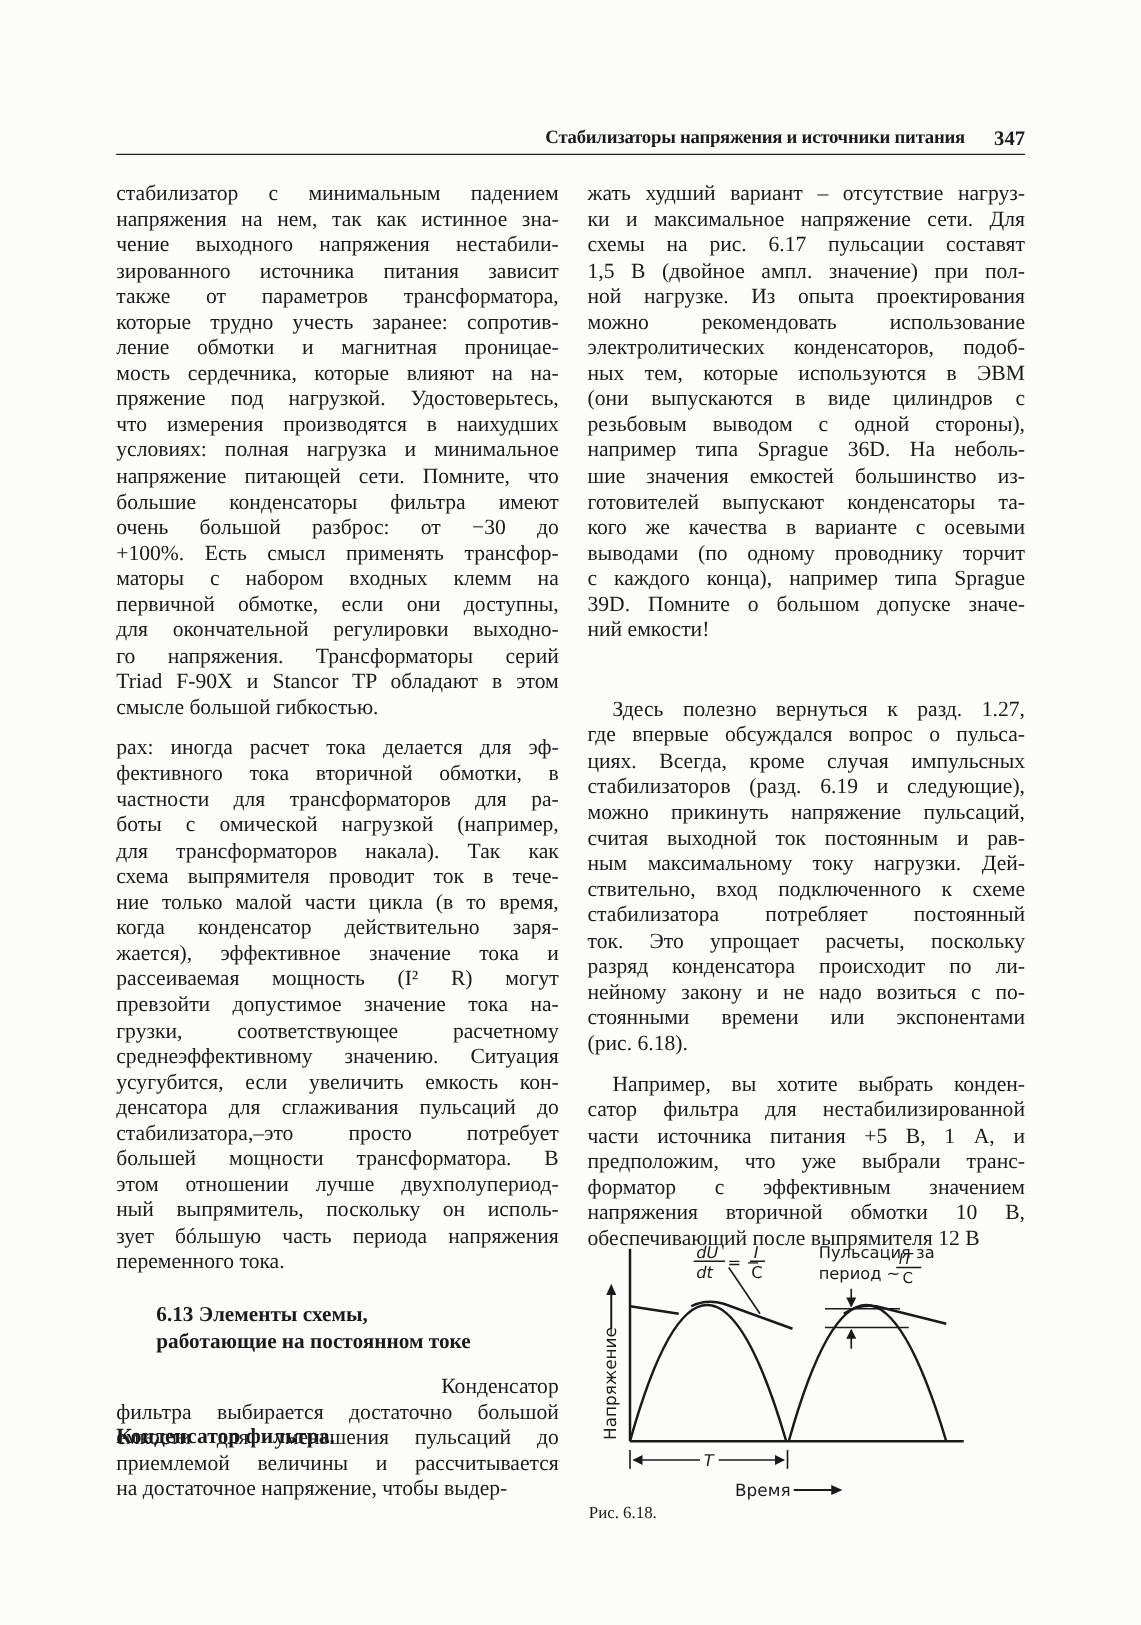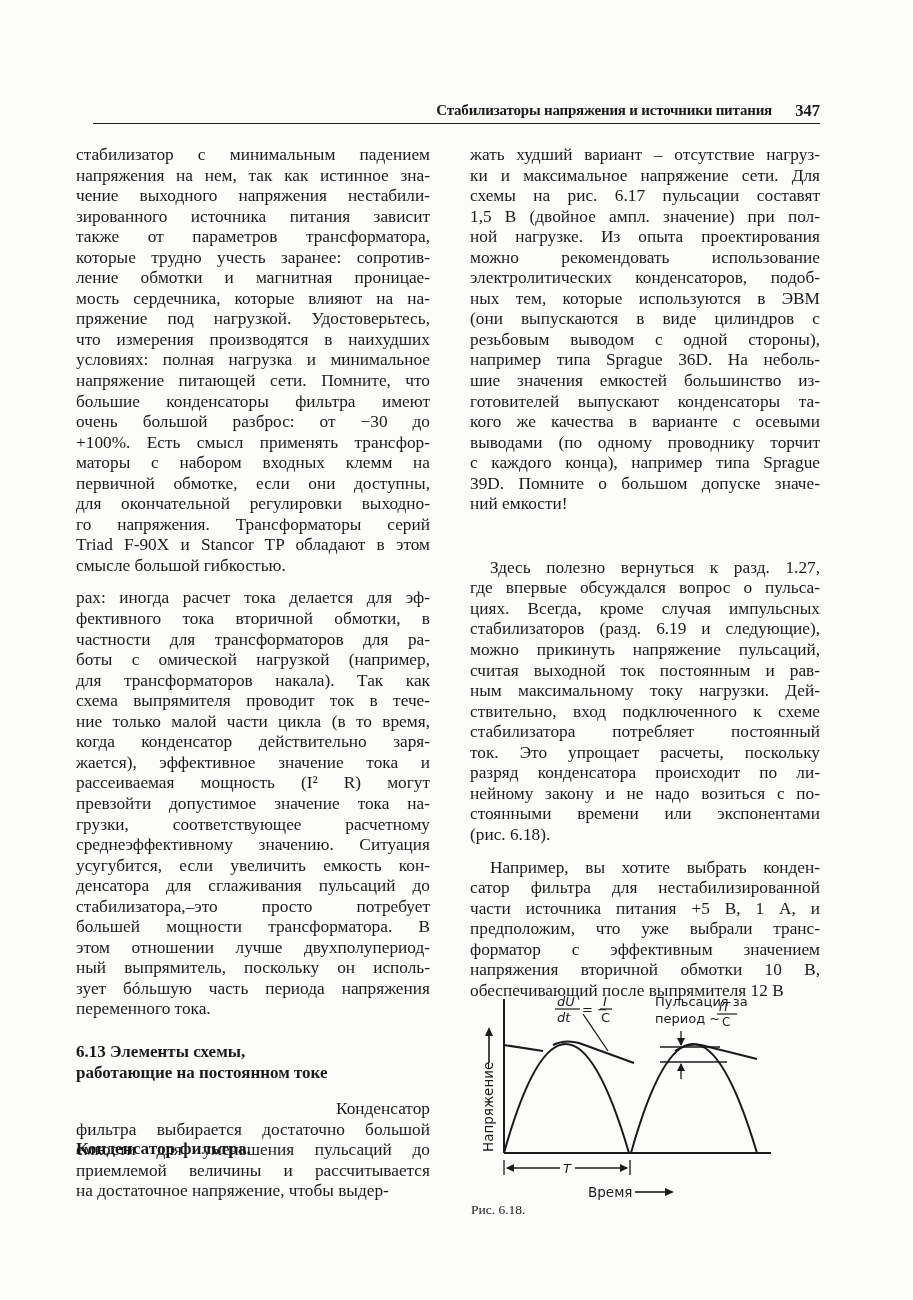--- a/index.html
+++ b/index.html
@@ -11,27 +11,27 @@
     position: absolute; left: 93px; top: 101px; width: 727px; height: 22px;
     border-bottom: 1.6px solid #222;
   }
   .header .running-title {
     position: absolute; right: 48px; top: 1px; font-weight: bold; font-size: 15px; letter-spacing: -0.2px;
   }
   .header .page-number {
     position: absolute; right: 0; top: 0px; font-weight: bold; font-size: 16.5px;
   }
   .col { position: absolute; font-size: 17.3px; line-height: 20.55px; text-align: justify; }
-  .col-left { left: 76px; top: 145px; width: 354px; }
+  .col-left { left: 93px; top: 145px; width: 354px; }
   .col-right { left: 470px; top: 145px; width: 350px; }
   .line { display: block; white-space: nowrap; text-align-last: justify; text-align: justify; height: 20.55px; }
   .line.last { text-align-last: left; }
   .para-gap { height: 12px; }
   .section-heading { font-weight: bold; font-size: 17px; line-height: 20.5px; margin-top: 22px; }
-  .section-heading .line { text-align-last: left; }
+  .section-heading .line { text-align-last: left; margin-left: 32px; }
   .lead-gap { height: 16px; }
   .bold { font-weight: bold; margin-top: 40px; }
   .figure { position: absolute; left: 455px; top: 955px; width: 350px; height: 250px; margin-top: 32px; }
   .figure svg { position: absolute; left: 0; top: 0; }
   .fig-caption { position: absolute; left: 471px; top: 1180px; font-size: 13.5px; margin-top: 22px; }
   .sans { font-family: "DejaVu Sans", sans-serif; }
 </style>
 </head>
 <body>
 

